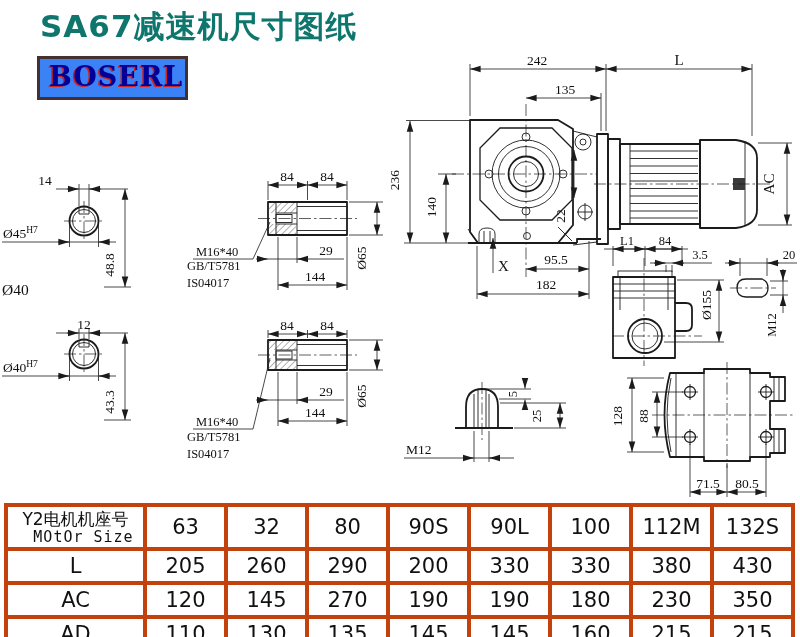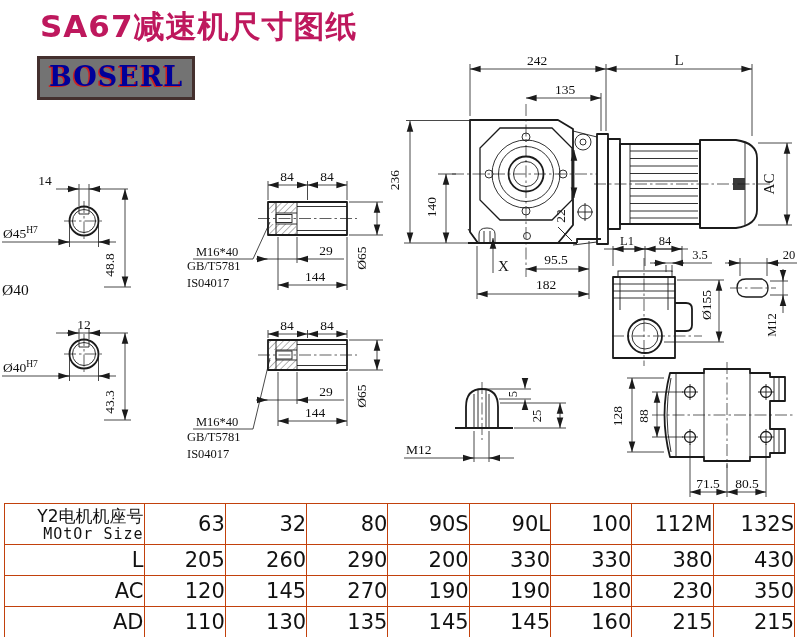--- a/index.html
+++ b/index.html
@@ -1,37 +1,37 @@
 <!DOCTYPE html>
 <html><head>
 <meta charset="utf-8">
 <style>
   html,body{margin:0;padding:0;background:#fff;}
   .stage{position:relative;width:800px;height:637px;background:#ffffff;overflow:hidden;
          font-family:"Liberation Sans",sans-serif;color:#111;}
   .page-title{position:absolute;left:40px;top:6px;font-size:31px;font-weight:bold;
-              letter-spacing:1px;font-family:"DejaVu Sans",sans-serif;color:#be185d;}
-  .logo-box{position:absolute;left:37px;top:56px;border:3px solid #44302e;background:#737373;
-            padding:0 9px 2px 9px;}
+              letter-spacing:1px;font-family:"DejaVu Sans",sans-serif;color:#0f766e;}
+  .logo-box{position:absolute;left:37px;top:56px;border:3px solid #44302e;background:#3b82f6;
+            padding:0 2px 2px 9px;}
   .logo-text{font-family:"DejaVu Serif",serif;font-weight:bold;font-size:27px;line-height:36px;
              color:#000099;letter-spacing:1px;text-shadow:-1.5px 0.5px 0 #cc2222;}
   svg{position:absolute;left:0;top:0;}
   .ln-b{stroke:#1b1b1b;stroke-width:1.8;fill:none;stroke-linejoin:round;}
   .ln-m{stroke:#1b1b1b;stroke-width:1.3;fill:none;}
   .ln-t{stroke:#1b1b1b;stroke-width:0.9;fill:none;}
   .ln-d{stroke:#1b1b1b;stroke-width:0.8;fill:none;}
   .ln-c{stroke:#1b1b1b;stroke-width:0.7;fill:none;stroke-dasharray:12 3 2.5 3;}
   .dim{font-family:"Liberation Serif",serif;font-size:13.5px;fill:#111;}
   .dim-sm{font-size:12.5px;}
   .dim-lg{font-size:15px;}
   .dim-xl{font-size:15.5px;}
   
   .size-table{position:absolute;left:4px;top:503px;width:791px;border-collapse:collapse;
               table-layout:fixed;background:#fff;}
-  .size-table td,.size-table th{border:1px solid #c2410c;text-align:right;vertical-align:middle;
+  .size-table td,.size-table th{border:4px solid #c2410c;text-align:center;vertical-align:middle;
               font-family:"DejaVu Sans",sans-serif;font-weight:normal;color:#111;
               font-size:21px;padding:0;height:30px;overflow:hidden;}
   .size-table .hdr-cell{height:40px;}
   .hdr-cn{font-size:17px;line-height:20px;}
   .hdr-en{font-size:15px;line-height:17px;font-family:"DejaVu Sans Mono",monospace;letter-spacing:1px;padding-left:16px;}
 </style>
 </head>
 <body>
 
 <div class="stage">

